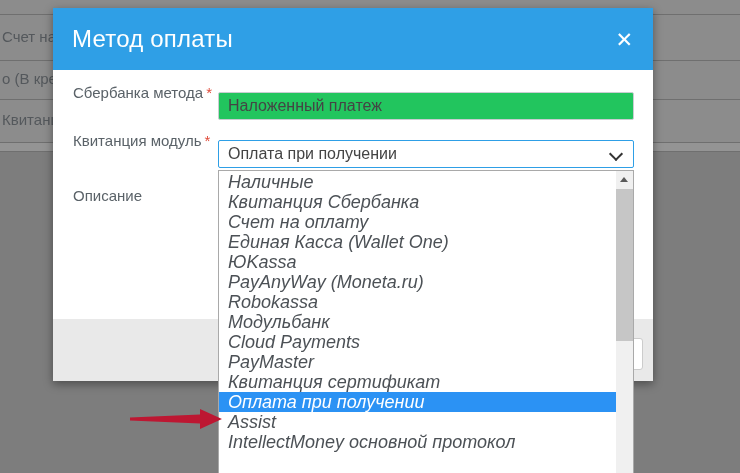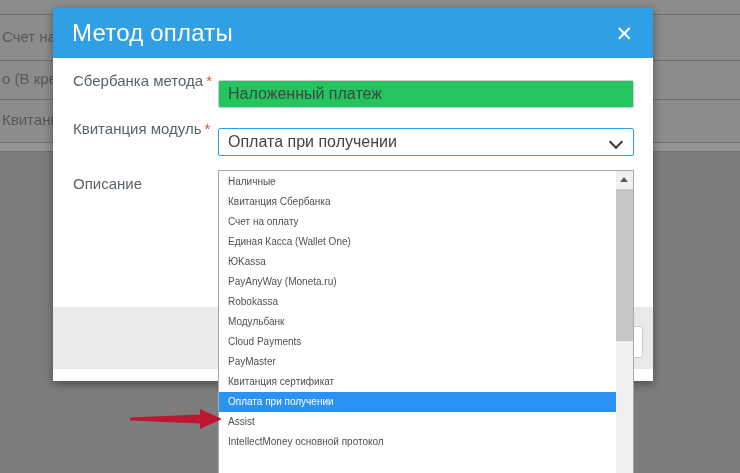--- a/index.html
+++ b/index.html
@@ -16,21 +16,21 @@
   .bg-row-4{top:142px;height:9px;background:#949494;}
   .bg-bottom{position:absolute;top:151px;left:0;width:100%;height:322px;background:#7d7d7d;border-top:1px solid #6f6f6f;}
   .bg-label{position:absolute;left:2px;font-size:15px;color:#54585c;line-height:1;white-space:nowrap;}
   .bg-label-1{top:29px;}
   .bg-label-2{top:71px;}
   .bg-label-3{top:112px;}
 
   
   .modal{position:absolute;left:53px;top:8px;width:600px;height:373px;background:#fff;
     box-shadow:0 3px 9px rgba(0,0,0,.4);z-index:10;}
-  .modal-header{position:relative;height:50px;background:#2f9fe6;}
+  .modal-header{position:relative;height:62px;background:#2f9fe6;}
   .modal-title{position:absolute;left:19px;top:50%;transform:translateY(-50%);
     color:#fff;font-size:24px;letter-spacing:.2px;}
   .modal-close{position:absolute;right:20px;top:50%;transform:translateY(-50%);
     color:#fff;font-size:21px;font-weight:700;cursor:pointer;line-height:1;}
   .modal-body{position:relative;height:249px;background:#fff;}
   .field-label{position:absolute;left:20px;font-size:15px;color:#5a6268;white-space:nowrap;}
   .req{color:#e04b3a;margin-left:3px;}
   .lbl-name{top:14px;}
   .lbl-module{top:62px;}
   .lbl-desc{top:117px;}
@@ -43,22 +43,22 @@
   .chevron{position:absolute;right:12px;top:8px;width:8px;height:8px;
     border-right:2px solid #333;border-bottom:2px solid #333;transform:rotate(45deg);}
   .modal-footer{position:relative;height:62px;background:#e9e9e9;}
   .footer-btn{position:absolute;right:10px;top:19px;width:60px;height:30px;background:#fff;
     border:1px solid #ccc;border-radius:3px;cursor:pointer;}
 
   
   .dropdown{position:absolute;left:218px;top:170px;width:416px;height:310px;background:#fff;
     border:1px solid #a9a9a9;box-sizing:border-box;z-index:50;overflow:hidden;}
   .dd-items{position:absolute;left:0;top:1px;right:17px;}
-  .dd-item{height:20px;line-height:20px;padding-left:9px;font-size:10px;color:#4c5156;
-    white-space:nowrap;overflow:hidden;cursor:default;}
+  .dd-item{height:20px;line-height:20px;padding-left:9px;font-size:18px;color:#4c5156;
+    white-space:nowrap;overflow:hidden;cursor:default;font-style:italic;}
   .dd-item.selected{background:#2b92f4;color:#fff;}
   
   .dd-scrollbar{position:absolute;right:0;top:0;width:17px;height:100%;background:#f0f0f0;}
   .dd-scroll-up{position:absolute;top:0;left:0;width:17px;height:17px;cursor:pointer;}
   .dd-scroll-up .tri{position:absolute;left:4px;top:6px;width:0;height:0;
     border-left:4.5px solid transparent;border-right:4.5px solid transparent;
     border-bottom:5px solid #5a5a5a;}
   .dd-thumb{position:absolute;left:0;top:18px;width:17px;height:152px;background:#c6c6c6;cursor:pointer;}
 
   

